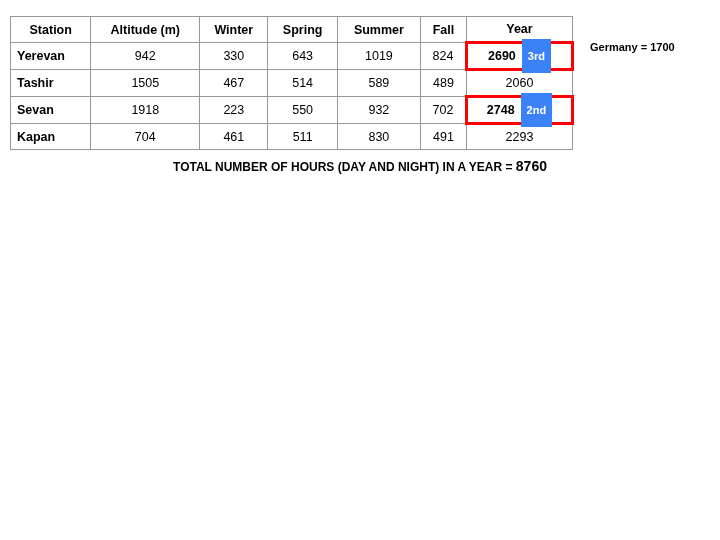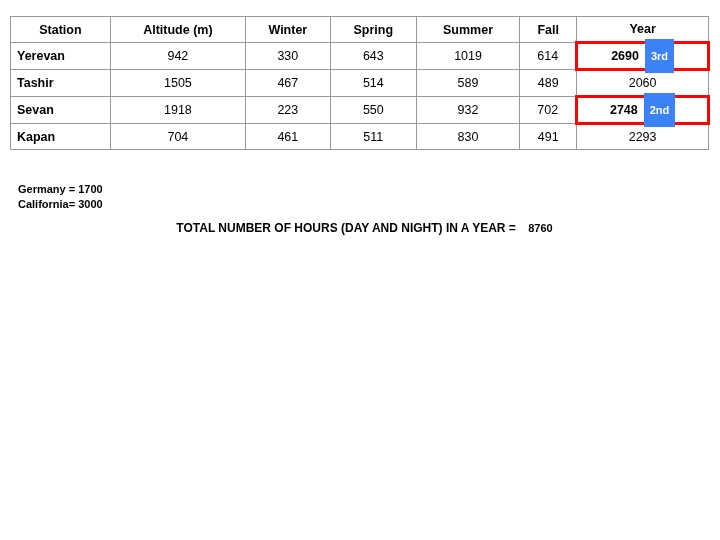--- a/index.html
+++ b/index.html
@@ -32,21 +32,20 @@
     .table-title {
       text-align: center;
       font-size: 13px;
       font-weight: bold;
       margin-bottom: 4px;
     }
 
     .main-layout {
       display: flex;
       gap: 8px;
-      flex-direction: column;
     }
 
     .table-wrapper {
       flex: 1;
     }
 
     table {
       border-collapse: collapse;
       width: 100%;
       font-size: 12.5px;
@@ -113,21 +112,20 @@
 
     .footer-text {
       margin-top: 8px;
       font-size: 12px;
       font-weight: bold;
       text-align: center;
     }
 
     .footer-text span {
       font-weight: 900;
-      margin-left: 9px;
     }
 
     .red-badge {
       background: #3b82f6;
       color: white;
       font-weight: bold;
       font-size: 11px;
       padding: 11px 6px;
       margin-left: 6px;
       white-space: nowrap;
@@ -157,21 +155,21 @@
               <th>Year</th>
             </tr>
           </thead>
           <tbody id="table-body">
           <tr>
                 <td>Yerevan</td>
                 <td>942</td>
                 <td>330</td>
                 <td>643</td>
                 <td>1019</td>
-                <td>614</td>
+                <td>824</td>
                 <td class="highlight-red"><span>2690</span><span class="red-badge">3rd</span></td>
               </tr>
               <tr>
                 <td>Tashir</td>
                 <td>1505</td>
                 <td>467</td>
                 <td>514</td>
                 <td>589</td>
                 <td>489</td>
                 <td>2060</td>
@@ -194,29 +192,28 @@
                 <td>491</td>
                 <td>2293</td>
               </tr>
             </tbody>
         </table>
       </div>
 
       <div class="comparison-box">
         <div class="comp-title"></div>
         <div id="comp-line-0">Germany = 1700</div>
-        <div id="comp-line-2">California= 3000</div>
       </div>
     </div>
 
     <div class="what-missing-overlay"></div>
 
     <div class="data-source-overlay">
       <div></div>
       <div></div>
       <div></div>
     </div>
   </div>
 
   <div class="footer-text">
-    <span id="footer-normal">TOTAL NUMBER OF HOURS (DAY AND NIGHT) IN A YEAR = </span><span id="footer-bold" style="font-weight: 900; font-size: 11px;">8760</span>
+    <span id="footer-normal">TOTAL NUMBER OF HOURS (DAY AND NIGHT) IN A YEAR = </span><span id="footer-bold" style="font-weight: 900; font-size: 14px;">8760</span>
   </div>
 </div>
 
 </body></html>

